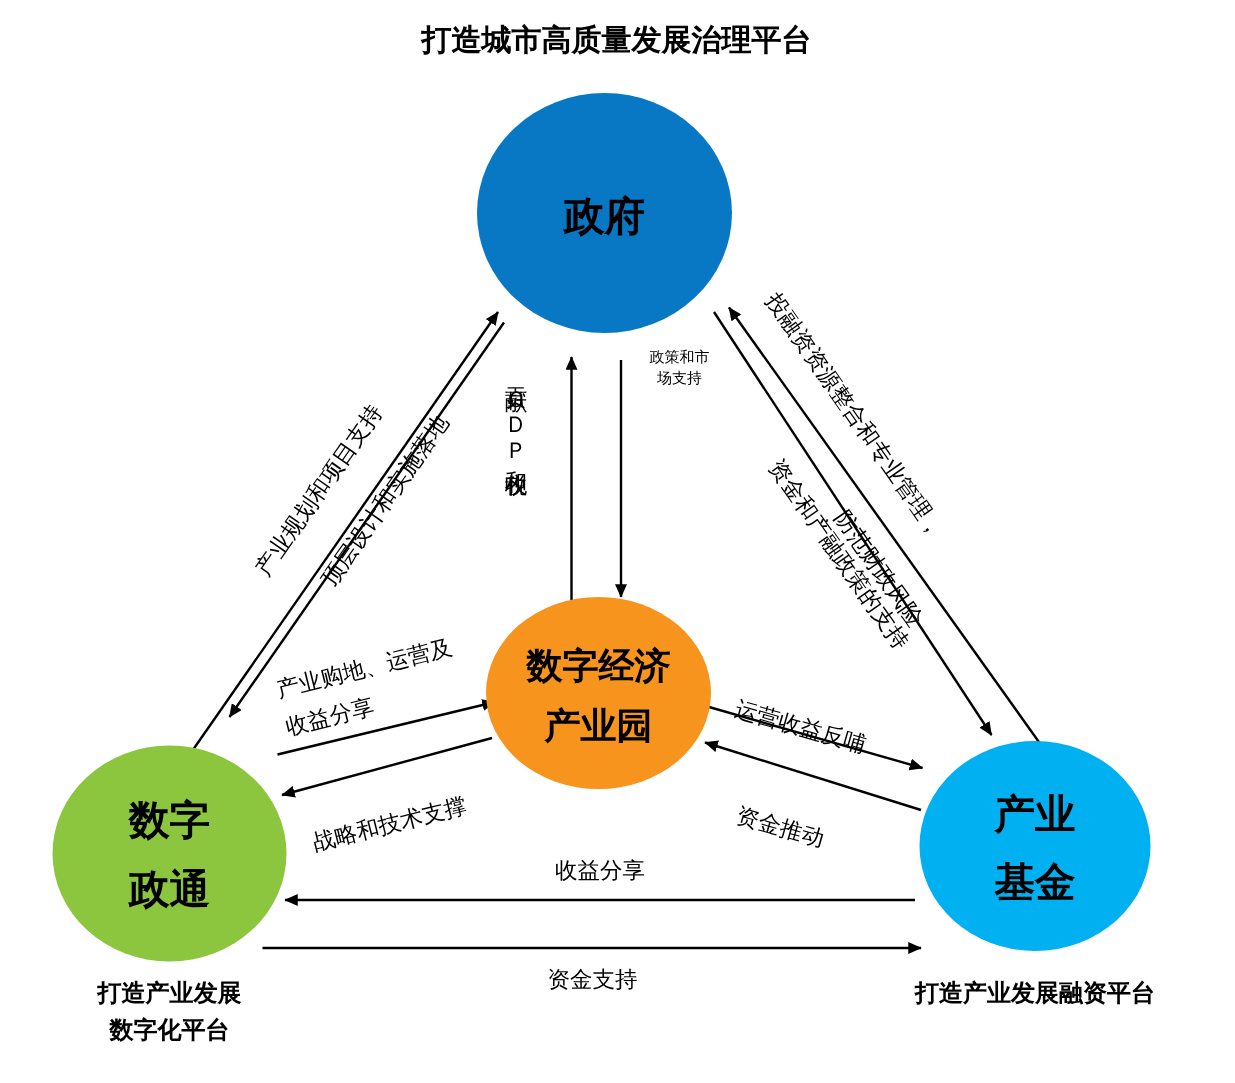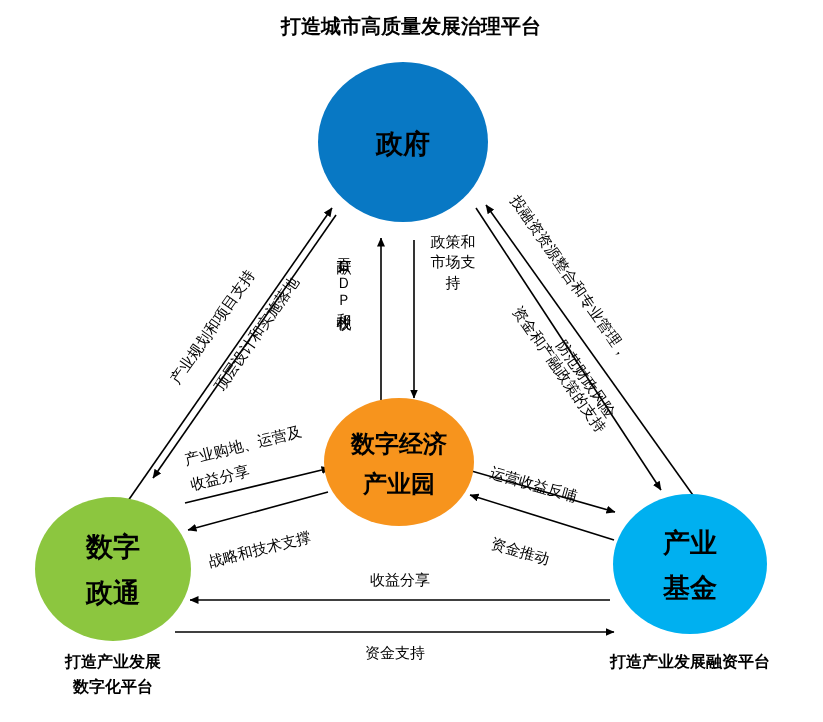--- a/index.html
+++ b/index.html
@@ -118,21 +118,21 @@
       <text class="caption-text" x="690" y="667">打造产业发展融资平台</text>
     </g>
 
     <text class="edge-label" x="178" y="385" transform="rotate(-55 178 385)">产业规划和项目支持</text>
 
     <text class="edge-label" x="222" y="392" transform="rotate(-55 222 392)">顶层设计和实施落地</text>
 
     <text class="edge-label" x="344" y="246" writing-mode="tb" glyph-orientation-vertical="0" style="letter-spacing:2px;">贡献ＧＤＰ和税收</text>
 
     <foreignObject x="430" y="232" width="46" height="140">
-      <div xmlns="http://www.w3.org/1999/xhtml" style="font-family:'DejaVu Sans','Liberation Sans',sans-serif;font-size:15px;color:#000;line-height:1.35;text-align:center;width:46px;">政策和市场支持</div>
+      <div xmlns="http://www.w3.org/1999/xhtml" style="font-family:'DejaVu Sans','Liberation Sans',sans-serif;font-size:10px;color:#000;line-height:1.35;text-align:center;width:46px;">政策和市场支持</div>
     </foreignObject>
 
     <text class="edge-label" x="510" y="200" transform="rotate(55 510 200)">投融资资源整合和专业管理，</text>
     <text class="edge-label" x="556" y="345" transform="rotate(55 556 345)">防范财政风险</text>
 
     <text class="edge-label" x="512" y="311" transform="rotate(55 512 311)">资金和产融政策的支持</text>
 
     <text class="edge-label" x="186" y="465" transform="rotate(-14 186 465)">产业购地、运营及</text>
     <text class="edge-label" x="192" y="490" transform="rotate(-14 192 490)">收益分享</text>
 

